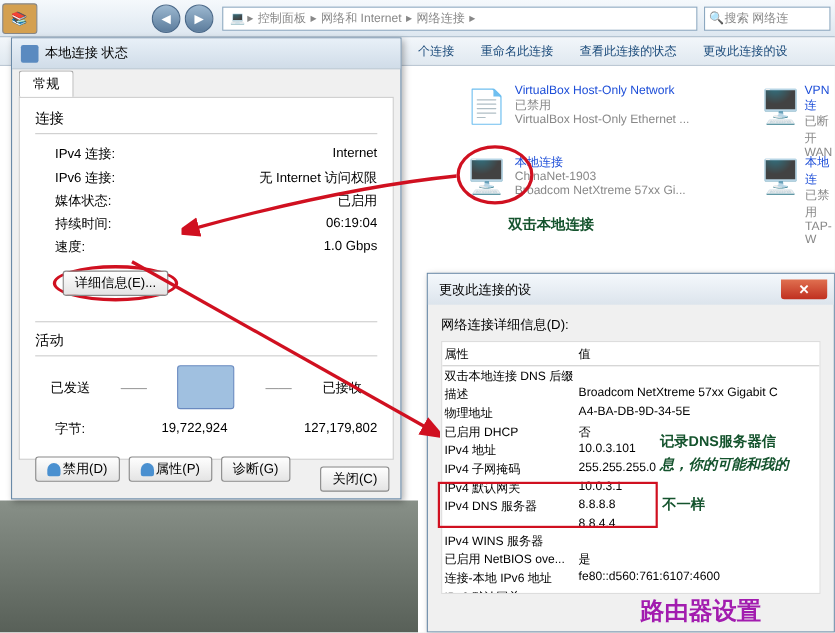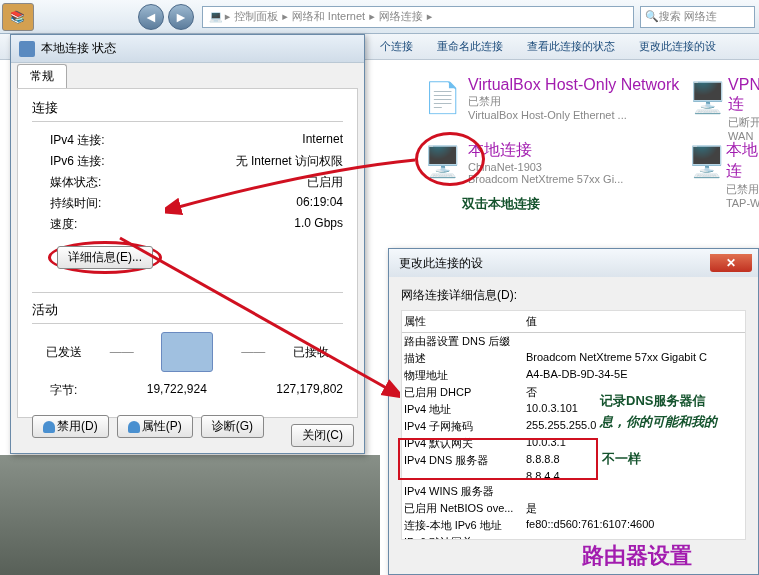--- a/index.html
+++ b/index.html
@@ -13,21 +13,21 @@
 .searchbox { width: 115px; height: 22px; background: #fff; border: 1px solid #8ca8c0; margin-right: 4px; display: flex; align-items: center; padding: 0 4px; color: #888; font-size: 11px; }
 
 .cmdbar { position: absolute; top: 34px; left: 0; right: 0; height: 26px; background: linear-gradient(#f2f6fa, #e0e8f0); border-bottom: 1px solid #bcc8d4; padding-left: 380px; display: flex; align-items: center; font-size: 11px; }
 .cmdbar a { color: #1a4a7a; margin-right: 24px; text-decoration: none; }
 
 .content-area { position: absolute; top: 60px; left: 0; right: 0; bottom: 0; background: #fff; }
 
 .conn-item { position: absolute; display: flex; }
 .conn-icon { width: 50px; height: 46px; display: flex; align-items: center; justify-content: center; font-size: 30px; color: #5a8ac0; }
 .conn-text { padding: 2px 0; }
-.conn-title { color: #a21caf; font-size: 16px; }
+.conn-title { color: #1d4ed8; font-size: 11px; }
 .conn-sub { color: #888; font-size: 11px; }
 
 .status-dlg { position: absolute; top: 34px; left: 10px; width: 355px; height: 420px; background: #f0f0f0; border: 1px solid #6a8aa8; box-shadow: 2px 2px 6px rgba(0,0,0,0.3); }
 .dlg-title { height: 28px; background: linear-gradient(#e8f0f8, #d0dce8); display: flex; align-items: center; padding: 0 8px; font-size: 12px; border-bottom: 1px solid #bac8d4; }
 .dlg-title .ico { width: 16px; height: 16px; background: #5a8ac0; margin-right: 6px; border-radius: 2px; }
 .tab-strip { height: 25px; display: flex; align-items: flex-end; padding: 0 6px; }
 .tab { padding: 3px 12px; background: #fff; border: 1px solid #aaa; border-bottom: none; border-radius: 3px 3px 0 0; font-size: 12px; }
 .dlg-body { background: #fff; margin: 0 6px; border: 1px solid #ccc; height: 330px; padding: 10px 14px; }
 .sect-title { font-size: 13px; margin-bottom: 4px; }
 .sect-hr { border: none; border-top: 1px solid #ccc; margin-bottom: 8px; }
@@ -187,21 +187,21 @@
   </div>
   <div class="details-body">
     <div style="margin-bottom:6px;">网络连接详细信息(D):</div>
     <div class="grid-rows">
       <div class="grid-head">
         <div class="col1">属性</div>
         <div class="col2">值</div>
       </div>
       <div id="detail-rows">
           <div class="grid-row">
-            <div class="col1">路由器设置 DNS 后缀</div>
+            <div class="col1">双击本地连接 DNS 后缀</div>
             <div class="col2"></div>
           </div>
           <div class="grid-row">
             <div class="col1">描述</div>
             <div class="col2">Broadcom NetXtreme 57xx Gigabit C</div>
           </div>
           <div class="grid-row">
             <div class="col1">物理地址</div>
             <div class="col2">A4-BA-DB-9D-34-5E</div>
           </div>

